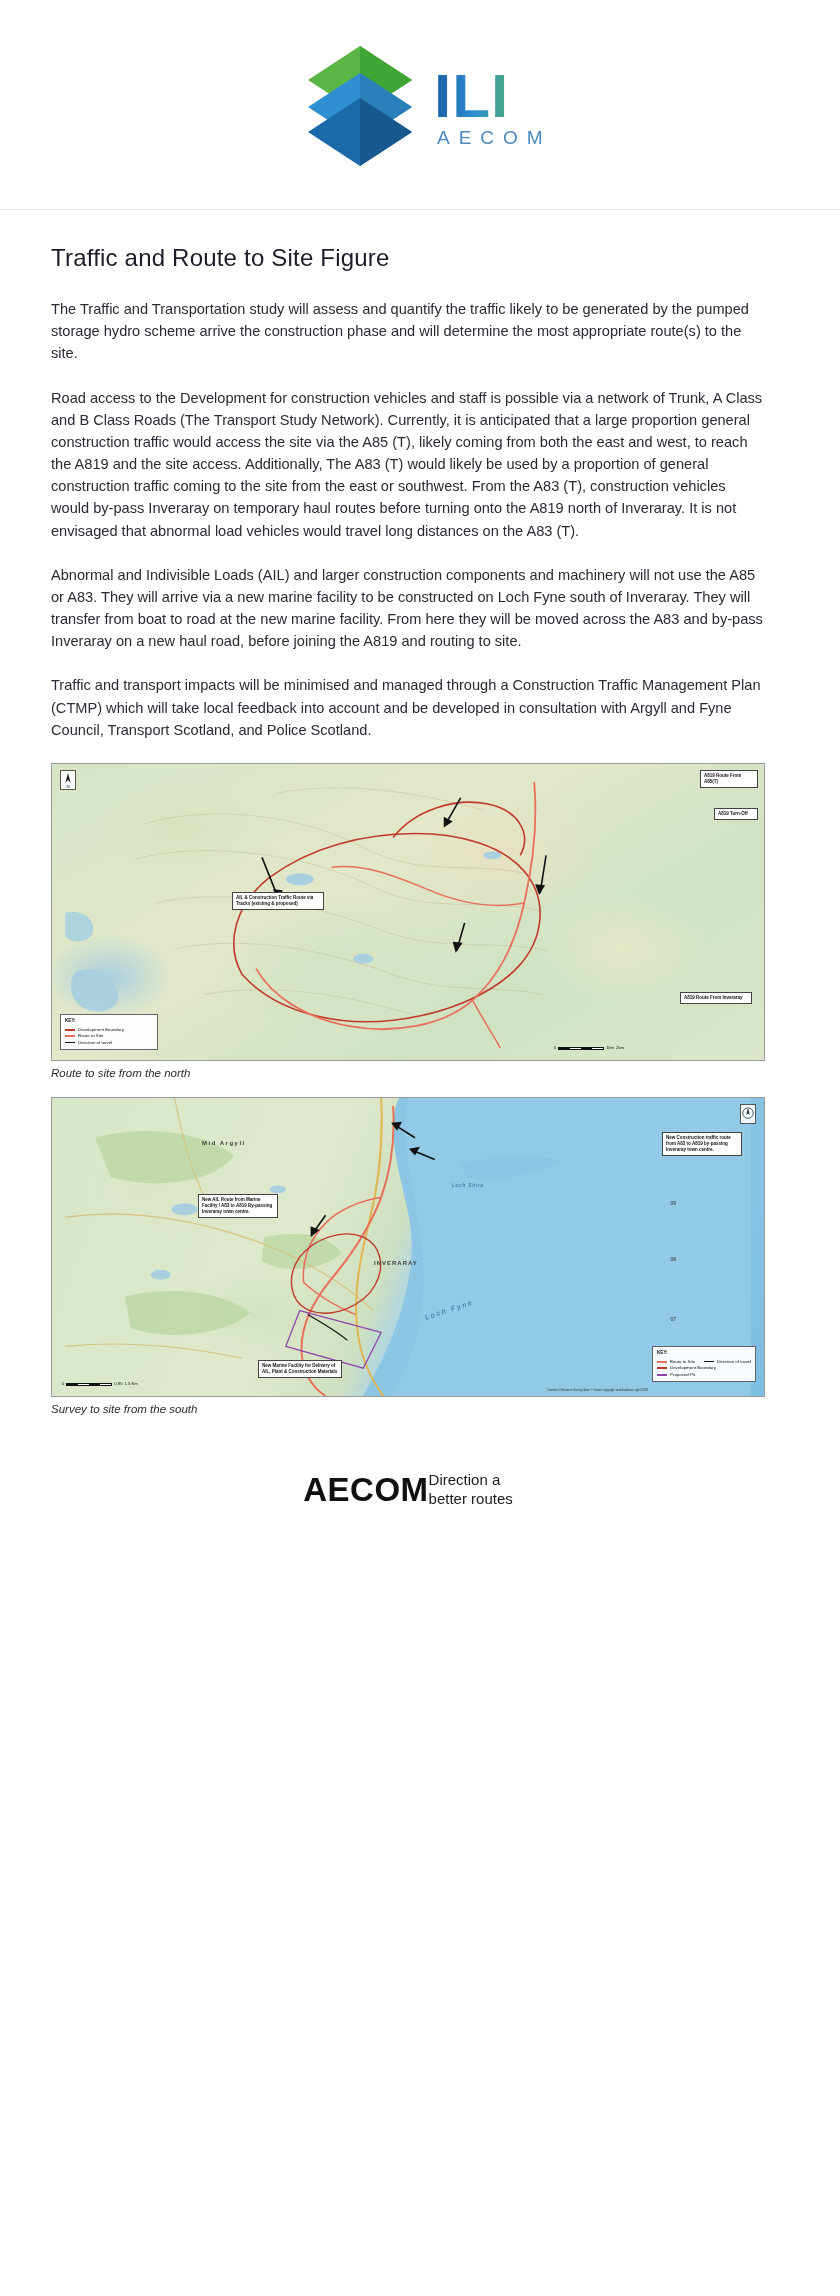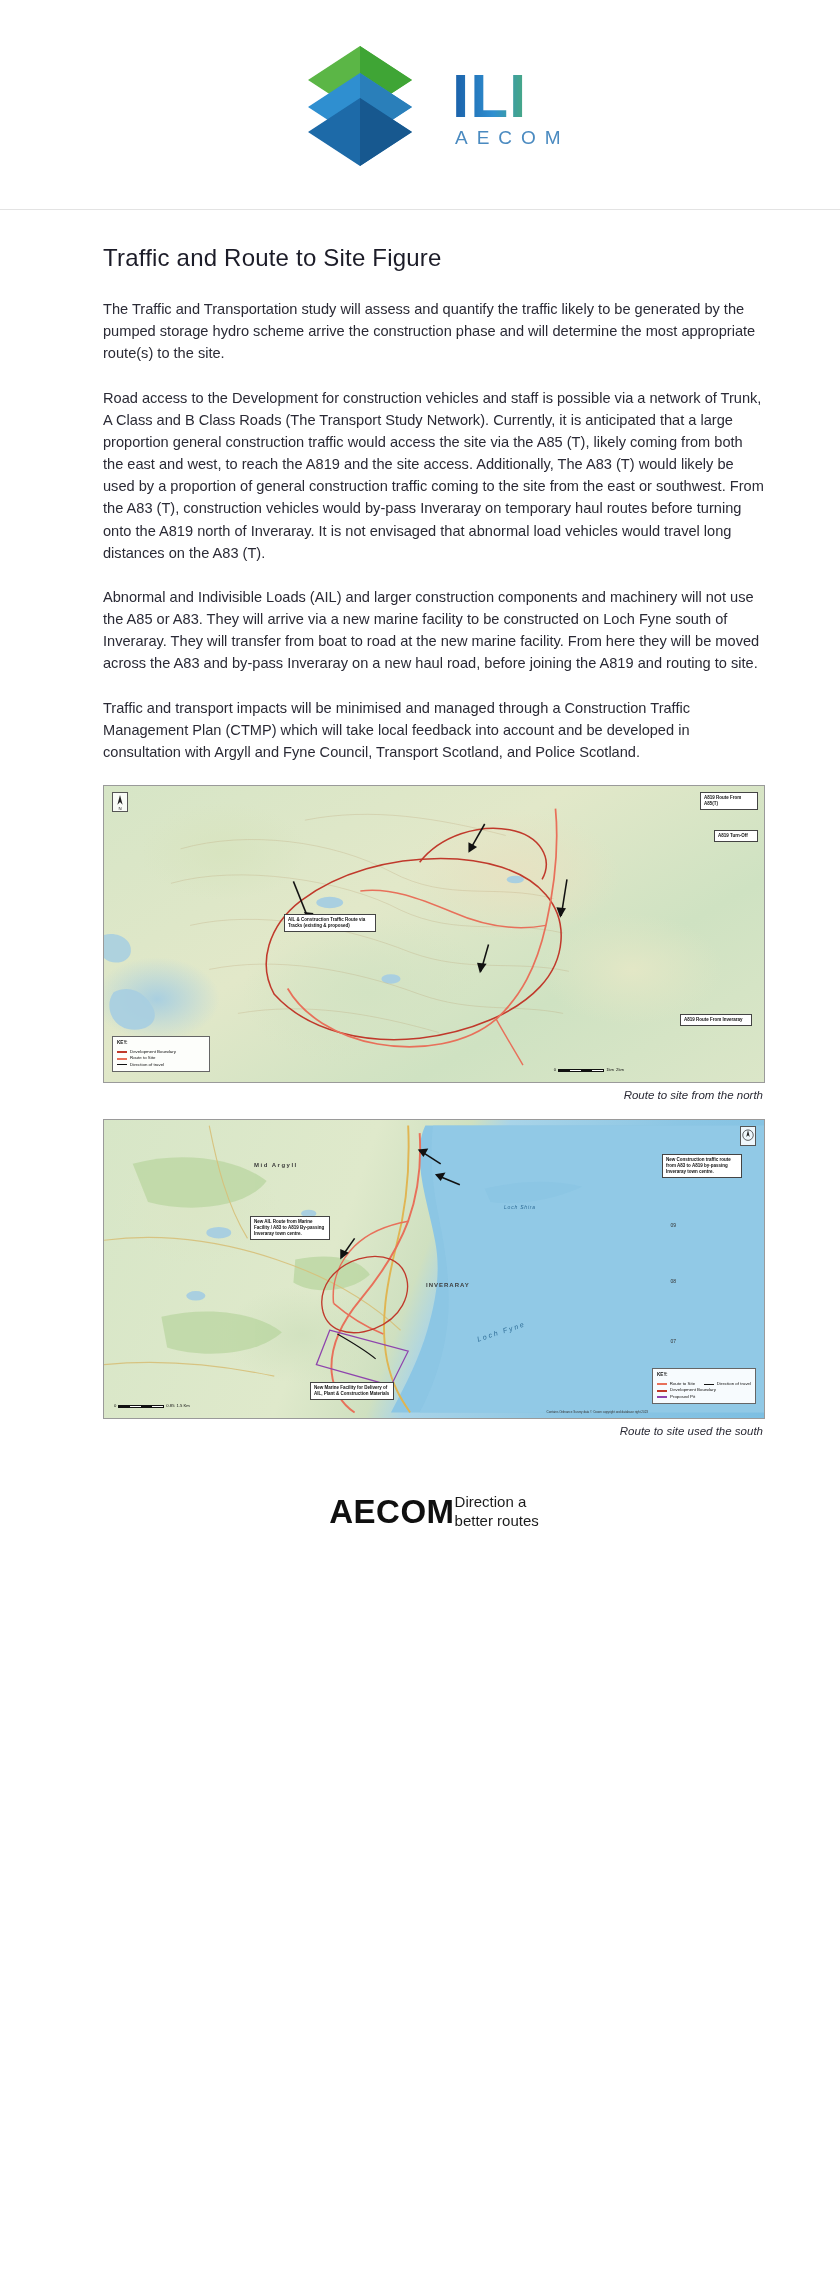--- a/index.html
+++ b/index.html
@@ -21,21 +21,21 @@
     height: 210px;
     border-bottom: 1px solid #e3e3e3;
     position: relative;
   }
   .logo-wrap {
     position: absolute;
     left: 300px;
     top: 40px;
     display: flex;
     align-items: center;
-    gap: 32px;
+    gap: 14px;
   }
   .logo-mark {
     width: 120px; height: 130px;
     position: relative;
   }
   .logo-text {
     display: flex;
     flex-direction: column;
     justify-content: center;
     padding-top: 6px;
@@ -52,21 +52,21 @@
   }
   .logo-group {
     font-size: 19px;
     letter-spacing: 9px;
     color: #4a8ac0;
     margin-top: 2px;
     margin-left: 3px;
   }
   
   .content {
-    padding: 34px 75px 0 103px;
+    padding: 34px 75px 0 51px;
   }
   h1.title {
     font-size: 24px;
     font-weight: normal;
     color: #1c1c28;
     margin: 0 0 26px 0;
     letter-spacing: 0.2px;
   }
   p.para {
     font-size: 14.6px;
@@ -81,21 +81,21 @@
     background: #cfe0c4;
     position: relative;
     overflow: hidden;
   }
   .map-north { height: 298px; }
   .map-south { height: 300px; }
   .caption {
     font-size: 11.5px;
     font-style: italic;
     color: #2a2a35;
-    text-align: right;
+    text-align: left;
     margin-top: 6px;
     padding-right: 2px;
   }
   
   .terrain-n {
     position: absolute; inset: 0;
     background:
       radial-gradient(ellipse 120px 70px at 18% 22%, #d8e4c0 0%, rgba(216,228,192,0) 70%),
       radial-gradient(ellipse 150px 90px at 62% 30%, #e7e2c2 0%, rgba(231,226,194,0) 72%),
       radial-gradient(ellipse 180px 110px at 40% 70%, #d3e3c3 0%, rgba(211,227,195,0) 70%),
@@ -395,21 +395,21 @@
 
         <div class="scalebar" style="left:10px; bottom:10px;">
           <span>0</span>
           <span class="bar"></span>
           <span>0.85</span>
           <span>1.5 Km</span>
         </div>
 
         <div class="credit" style="right:116px; bottom:4px;">Contains Ordnance Survey data © Crown copyright and database right 2023</div>
       </div>
-      <div class="caption">Route to site used the south</div>
+      <div class="caption">Survey to site from the south</div>
     </div>
 
     <div class="footer">
       <div class="aecom">
         <span>AECOM</span>
       </div>
       <div class="tag">
         <div>Direction a</div>
         <div>better routes</div>
       </div>

